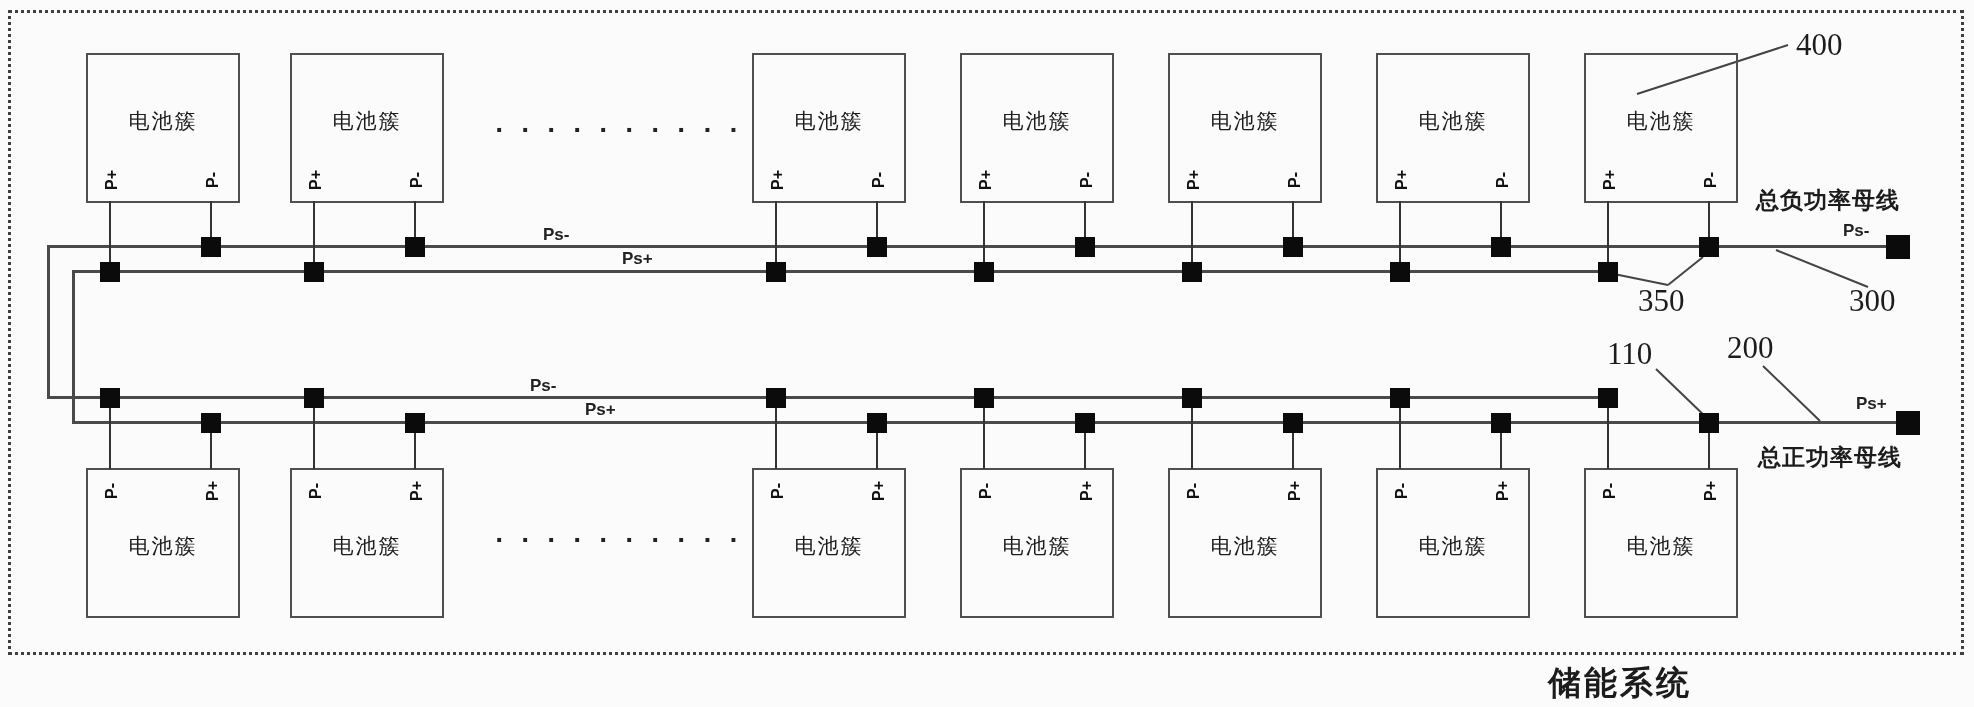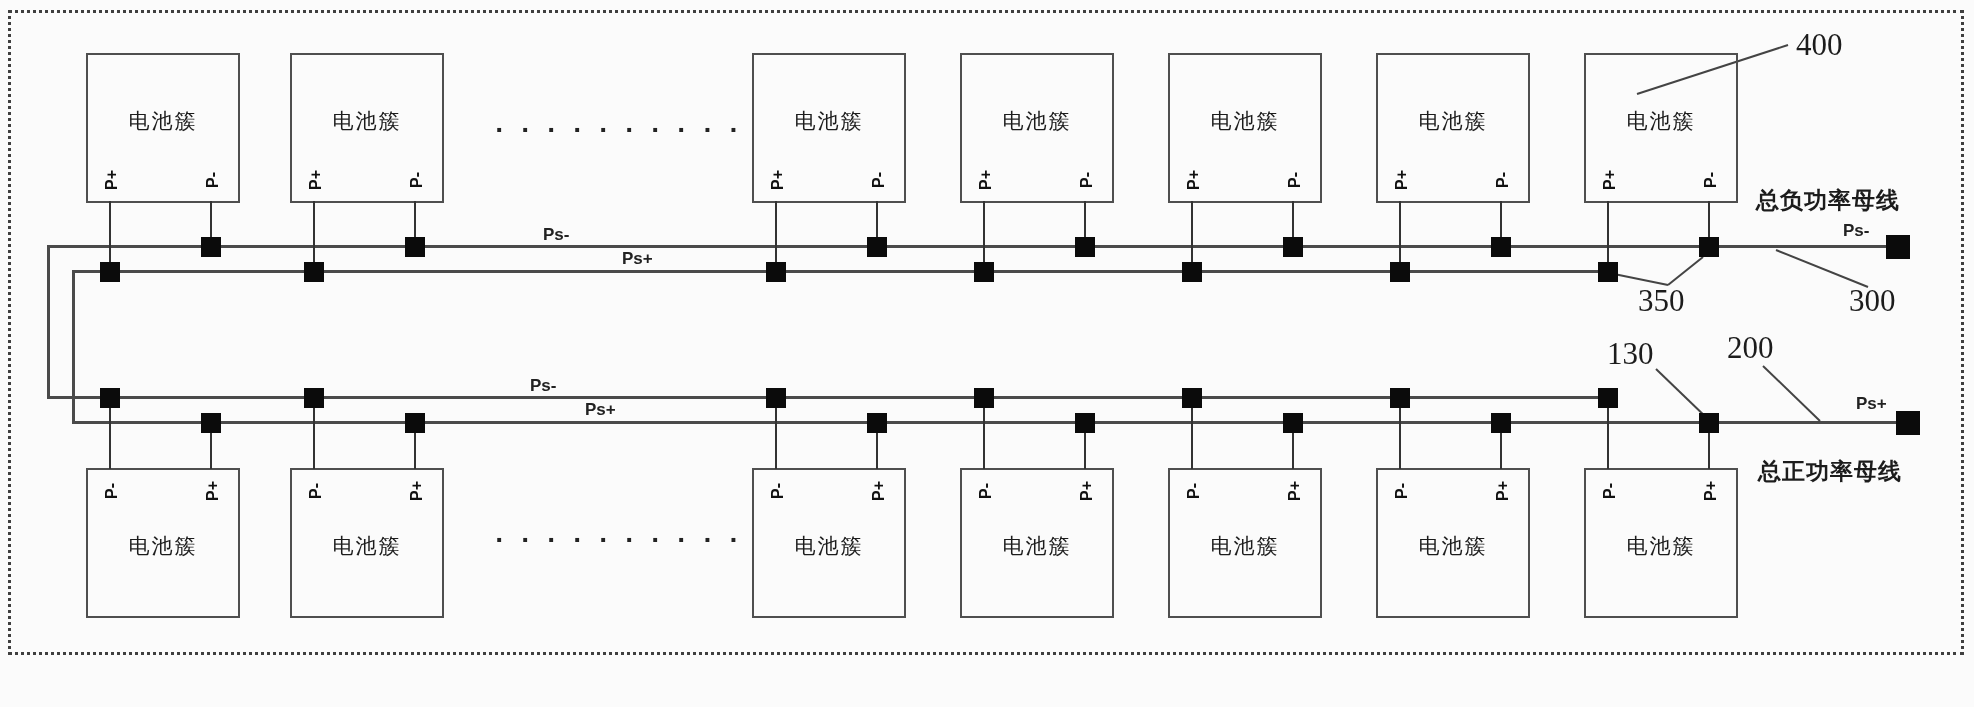--- a/index.html
+++ b/index.html
@@ -44,40 +44,41 @@
   <div class="tnode" style="left:1896px;top:411px"></div>
 
   <span class="ps" style="left:543px;top:225px">Ps-</span>
   <span class="ps" style="left:622px;top:249px">Ps+</span>
   <span class="ps" style="left:530px;top:376px">Ps-</span>
   <span class="ps" style="left:585px;top:400px">Ps+</span>
   <span class="ps" style="left:1843px;top:221px">Ps-</span>
   <span class="ps" style="left:1856px;top:394px">Ps+</span>
 
   <span class="busname" style="left:1756px;top:185px">总负功率母线</span>
-  <span class="busname" style="left:1758px;top:456px">总正功率母线</span>
+  <span class="busname" style="left:1758px;top:442px">总正功率母线</span>
 
   <span class="refnum" style="left:1796px;top:27px">400</span>
   <span class="refnum" style="left:1638px;top:283px">350</span>
   <span class="refnum" style="left:1849px;top:283px">300</span>
-  <span class="refnum" style="left:1607px;top:336px">130</span>
+  <span class="refnum" style="left:1607px;top:336px">110</span>
   <span class="refnum" style="left:1727px;top:330px">200</span>
 
   <span class="dots" style="left:495px;top:117px">· · · · · · · · · ·</span>
   <span class="dots" style="left:495px;top:527px">· · · · · · · · · ·</span>
 
   <svg id="leaders" width="1974" height="707" viewBox="0 0 1974 707">
     <line x1="1788" y1="45" x2="1637" y2="94" stroke="#444" stroke-width="2"></line>
     <line x1="1614" y1="274" x2="1668" y2="285" stroke="#444" stroke-width="2"></line>
     <line x1="1668" y1="285" x2="1703" y2="257" stroke="#444" stroke-width="2"></line>
     <line x1="1868" y1="287" x2="1776" y2="250" stroke="#444" stroke-width="2"></line>
     <line x1="1656" y1="369" x2="1710" y2="421" stroke="#444" stroke-width="2"></line>
     <line x1="1763" y1="366" x2="1820" y2="421" stroke="#444" stroke-width="2"></line>
   </svg>
 
+  <div id="system-label">储能系统</div>
 
 <div class="bbox" style="left: 86px; top: 53px;">
       <div class="blabel" style="top: 52px;">电池簇</div>
       <span class="term" style="left: 7px; bottom: 12px;">P+</span>
       <span class="term" style="left: 108px; bottom: 12px;">P-</span>
     </div>
     <div class="stub" style="left: 109px; top: 201px; height: 70px;"></div>
     <div class="stub" style="left: 210px; top: 201px; height: 46px;"></div>
     <div class="node" style="left: 100px; top: 262px;"></div>
     <div class="node" style="left: 201px; top: 237px;"></div>

